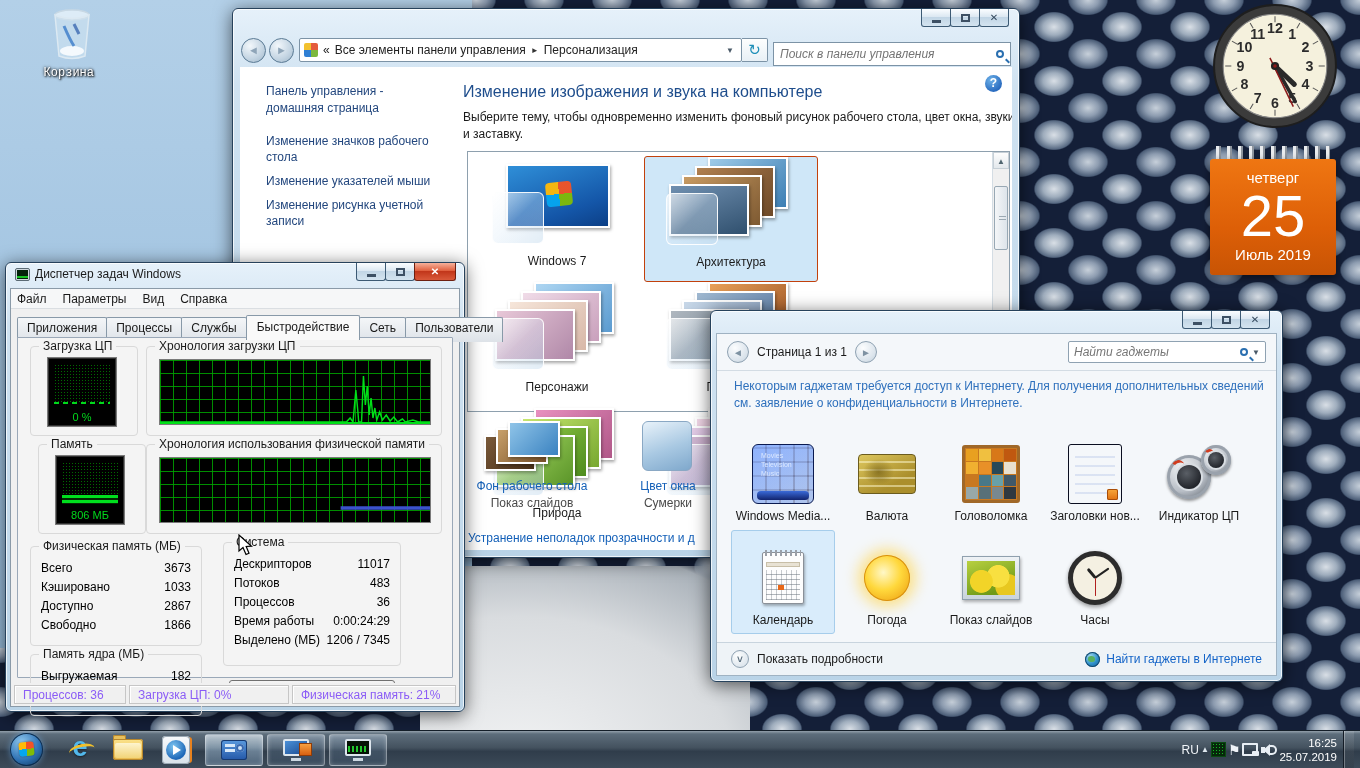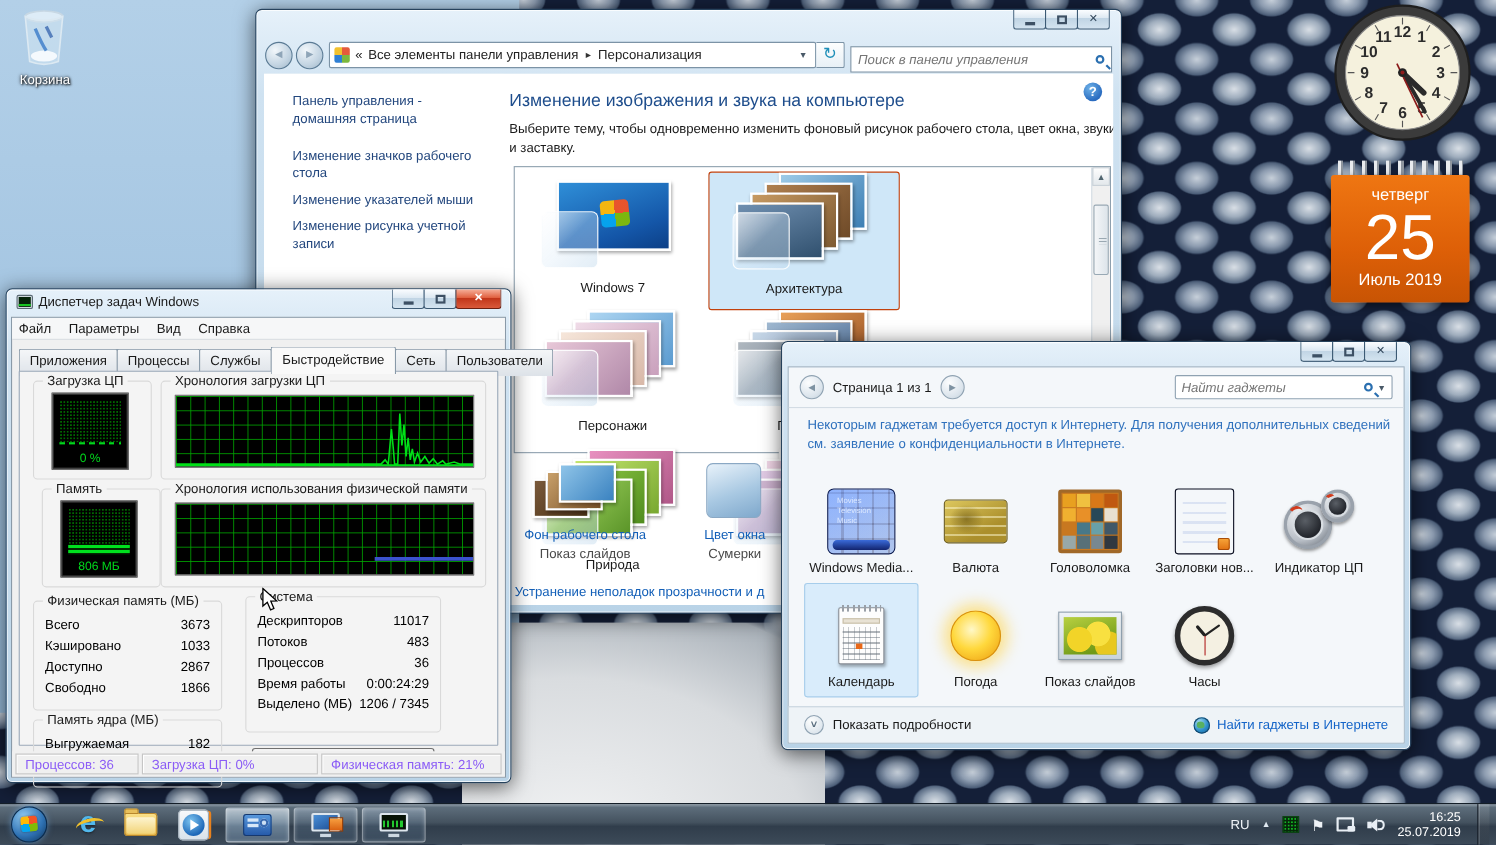--- a/index.html
+++ b/index.html
@@ -11,21 +11,21 @@
     background-image:
       radial-gradient(ellipse 46% 44% at 50% 50%, #d9dfe6 0%, #9fadbd 34%, #576982 60%, rgba(20,31,56,0) 65%),
       radial-gradient(ellipse 46% 44% at 50% 50%, #c7d0da 0%, #8d9cb0 34%, #4c5e78 60%, rgba(20,31,56,0) 65%);
     background-size:68px 54px; background-position:0 0, 34px 27px; }
   .wp-sky { position:absolute; left:0; top:0; width:472px; height:648px;
     background:linear-gradient(180deg,#b3d0e8 0%, #a5c6e2 45%, #97bbda 100%); }
   .wp-building { position:absolute; left:420px; top:566px; width:330px; height:202px;
     background:radial-gradient(130% 150% at 30% 100%, #f2f3f4 0%, #d9dcdf 50%, #a9b1b9 76%, rgba(20,31,56,0) 81%); }
 
   
-  .recycle { position:absolute; left:18px; top:8px; width:76px; text-align:left; }
+  .recycle { position:absolute; left:18px; top:8px; width:76px; text-align:right;font-family:Liberation Mono, monospace; }
   .recycle .lbl { color:#fff; font-size:12px; text-shadow:1px 1px 2px #000, 0 0 3px #000; margin-top:2px; }
 
   
   .clock-gadget { position:absolute; left:1211px; top:2px; width:128px; height:128px; }
   .cal-gadget { position:absolute; left:1210px; top:146px; width:126px; }
   .cal-spiral { height:13px; margin:0 6px;
      background:repeating-linear-gradient(90deg, #e9ebee 0 3px, #8e959e 3px 5px, rgba(0,0,0,0) 5px 11px); }
   .cal-body { background:linear-gradient(180deg,#ef7612,#dd5f07 60%,#c85404); border-radius:3px;
      box-shadow:0 3px 8px rgba(0,0,0,.5); padding:10px 4px 12px; text-align:center; color:#fff; }
   .cal-weekday { font-size:15px; }
@@ -287,21 +287,21 @@
      background:#cde0f4; box-shadow:inset 0 0 0 2px #3a6ab0; }
   .monicon { width:26px; height:22px; position:relative; }
   .monicon .scr { position:absolute; left:0; top:0; width:26px; height:17px; border-radius:2px; border:2px solid #dde6ee;
      background:linear-gradient(150deg,#4a90d8,#1a4a90); }
   .monicon .std { position:absolute; left:8px; bottom:0; width:10px; height:3px; background:#cdd8e2; }
   .monicon.persz .scr::after { content:""; position:absolute; right:-4px; top:3px; width:11px; height:11px;
      background:linear-gradient(#f8a040,#d86010); box-shadow:0 0 0 1px #903c08; }
   .monicon.tman .scr { background:#061206; }
   .monicon.tman .scr::after { content:""; position:absolute; left:1px; right:1px; bottom:2px; height:6px;
      background:repeating-linear-gradient(90deg,#22c82e 0 2px, transparent 2px 4px); }
-  .tray { margin-left:auto; display:flex; align-items:center; gap:11px; padding-right:6px; color:#fff; }
+  .tray { margin-left:auto; display:flex; align-items:center; gap:2px; padding-right:6px; color:#fff; }
   .tray .lang { font-size:12px; color:#f0f4f8; }
   .tray .expand { font-size:8px; color:#dfe8f0; }
   .cpu-tray { width:15px; height:15px; background:#06270a; border:1px solid #0a4a12;
      background-image:radial-gradient(rgba(20,220,40,.8) 30%, transparent 32%); background-size:3px 3px; }
   .flagico { font-size:14px; color:#eef2f6; line-height:14px; }
   .netico { width:17px; height:13px; position:relative; }
   .netico::before { content:""; position:absolute; left:0; top:0; width:12px; height:9px; border:2px solid #e8eef4; border-radius:1px; }
   .netico::after { content:""; position:absolute; right:0; bottom:0; width:7px; height:5px; background:#e8eef4; border-radius:1px; }
   .spkico { width:16px; height:14px; position:relative; }
   .spkico::before { content:""; position:absolute; left:0; top:4px; width:4px; height:6px; background:#e8eef4; }

